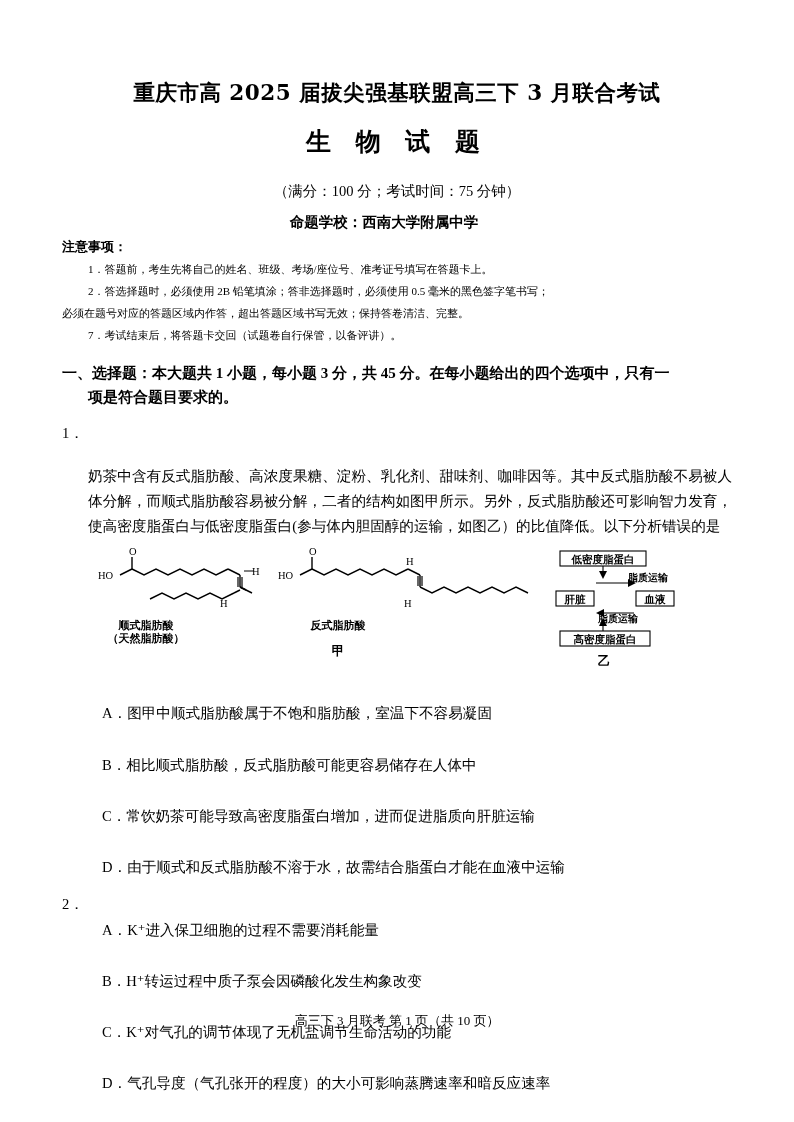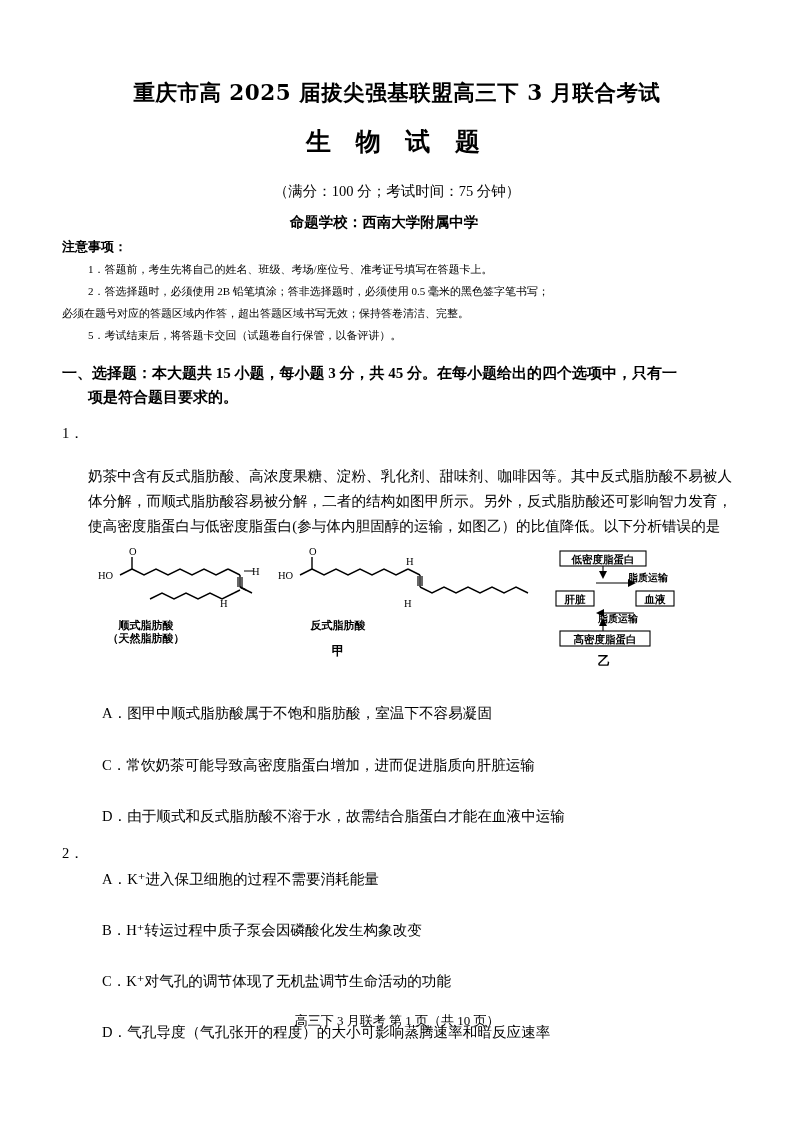--- a/index.html
+++ b/index.html
@@ -122,24 +122,24 @@
 
   <div class="title-main">重庆市高 2025 届拔尖强基联盟高三下 3 月联合考试</div>
   <div class="title-sub">生 物 试 题</div>
   <div class="title-score">（满分：100 分；考试时间：75 分钟）</div>
   <div class="school-line">命题学校：西南大学附属中学</div>
 
   <div class="notice-head">注意事项：</div>
   <div class="notice-item">1．答题前，考生先将自己的姓名、班级、考场/座位号、准考证号填写在答题卡上。</div>
   <div class="notice-item">2．答选择题时，必须使用 2B 铅笔填涂；答非选择题时，必须使用 0.5 毫米的黑色签字笔书写；</div>
   <div class="notice-item cont">必须在题号对应的答题区域内作答，超出答题区域书写无效；保持答卷清洁、完整。</div>
-  <div class="notice-item">5．考试结束后，将答题卡交回（试题卷自行保管，以备评讲）。</div>
+  <div class="notice-item">7．考试结束后，将答题卡交回（试题卷自行保管，以备评讲）。</div>
 
   <div class="section-head">
-    <span>一、选择题：本大题共 15 小题，每小题 3 分，共 45 分。在每小题给出的四个选项中，只有一</span>
+    <span>一、选择题：本大题共 1 小题，每小题 3 分，共 45 分。在每小题给出的四个选项中，只有一</span>
     <span class="indent2">项是符合题目要求的。</span>
   </div>
 
   <div class="q-block">
     <div class="q-num">1．</div>
     <div class="q-body">
       <div class="q-stem">奶茶中含有反式脂肪酸、高浓度果糖、淀粉、乳化剂、甜味剂、咖啡因等。其中反式脂肪酸不易被人体分解，而顺式脂肪酸容易被分解，二者的结构如图甲所示。另外，反式脂肪酸还可影响智力发育，使高密度脂蛋白与低密度脂蛋白(参与体内胆固醇的运输，如图乙）的比值降低。以下分析错误的是</div>
 
       <div class="fig-wrap">
         <svg width="640" height="128" viewBox="0 0 640 128">
@@ -201,20 +201,21 @@
           <text x="487" y="56" font-size="10.5" font-weight="bold" text-anchor="middle">肝脏</text>
           <text x="567" y="56" font-size="10.5" font-weight="bold" text-anchor="middle">血液</text>
           <text x="517" y="96" font-size="10.5" font-weight="bold" text-anchor="middle">高密度脂蛋白</text>
           <text x="560" y="34" font-size="10" font-weight="bold" text-anchor="middle">脂质运输</text>
           <text x="530" y="75" font-size="10" font-weight="bold" text-anchor="middle">脂质运输</text>
           <text x="516" y="118" font-size="12.5" font-weight="bold" text-anchor="middle">乙</text>
         </svg>
       </div>
 
       <div class="opt">A．图甲中顺式脂肪酸属于不饱和脂肪酸，室温下不容易凝固</div>
+      <div class="opt">B．相比顺式脂肪酸，反式脂肪酸可能更容易储存在人体中</div>
       <div class="opt">C．常饮奶茶可能导致高密度脂蛋白增加，进而促进脂质向肝脏运输</div>
       <div class="opt">D．由于顺式和反式脂肪酸不溶于水，故需结合脂蛋白才能在血液中运输</div>
     </div>
   </div>
 
   <div class="q-block">
     <div class="q-num">2．</div>
     <div class="q-body">
       <div class="opt">A．K⁺进入保卫细胞的过程不需要消耗能量</div>
       <div class="opt">B．H⁺转运过程中质子泵会因磷酸化发生构象改变</div>

